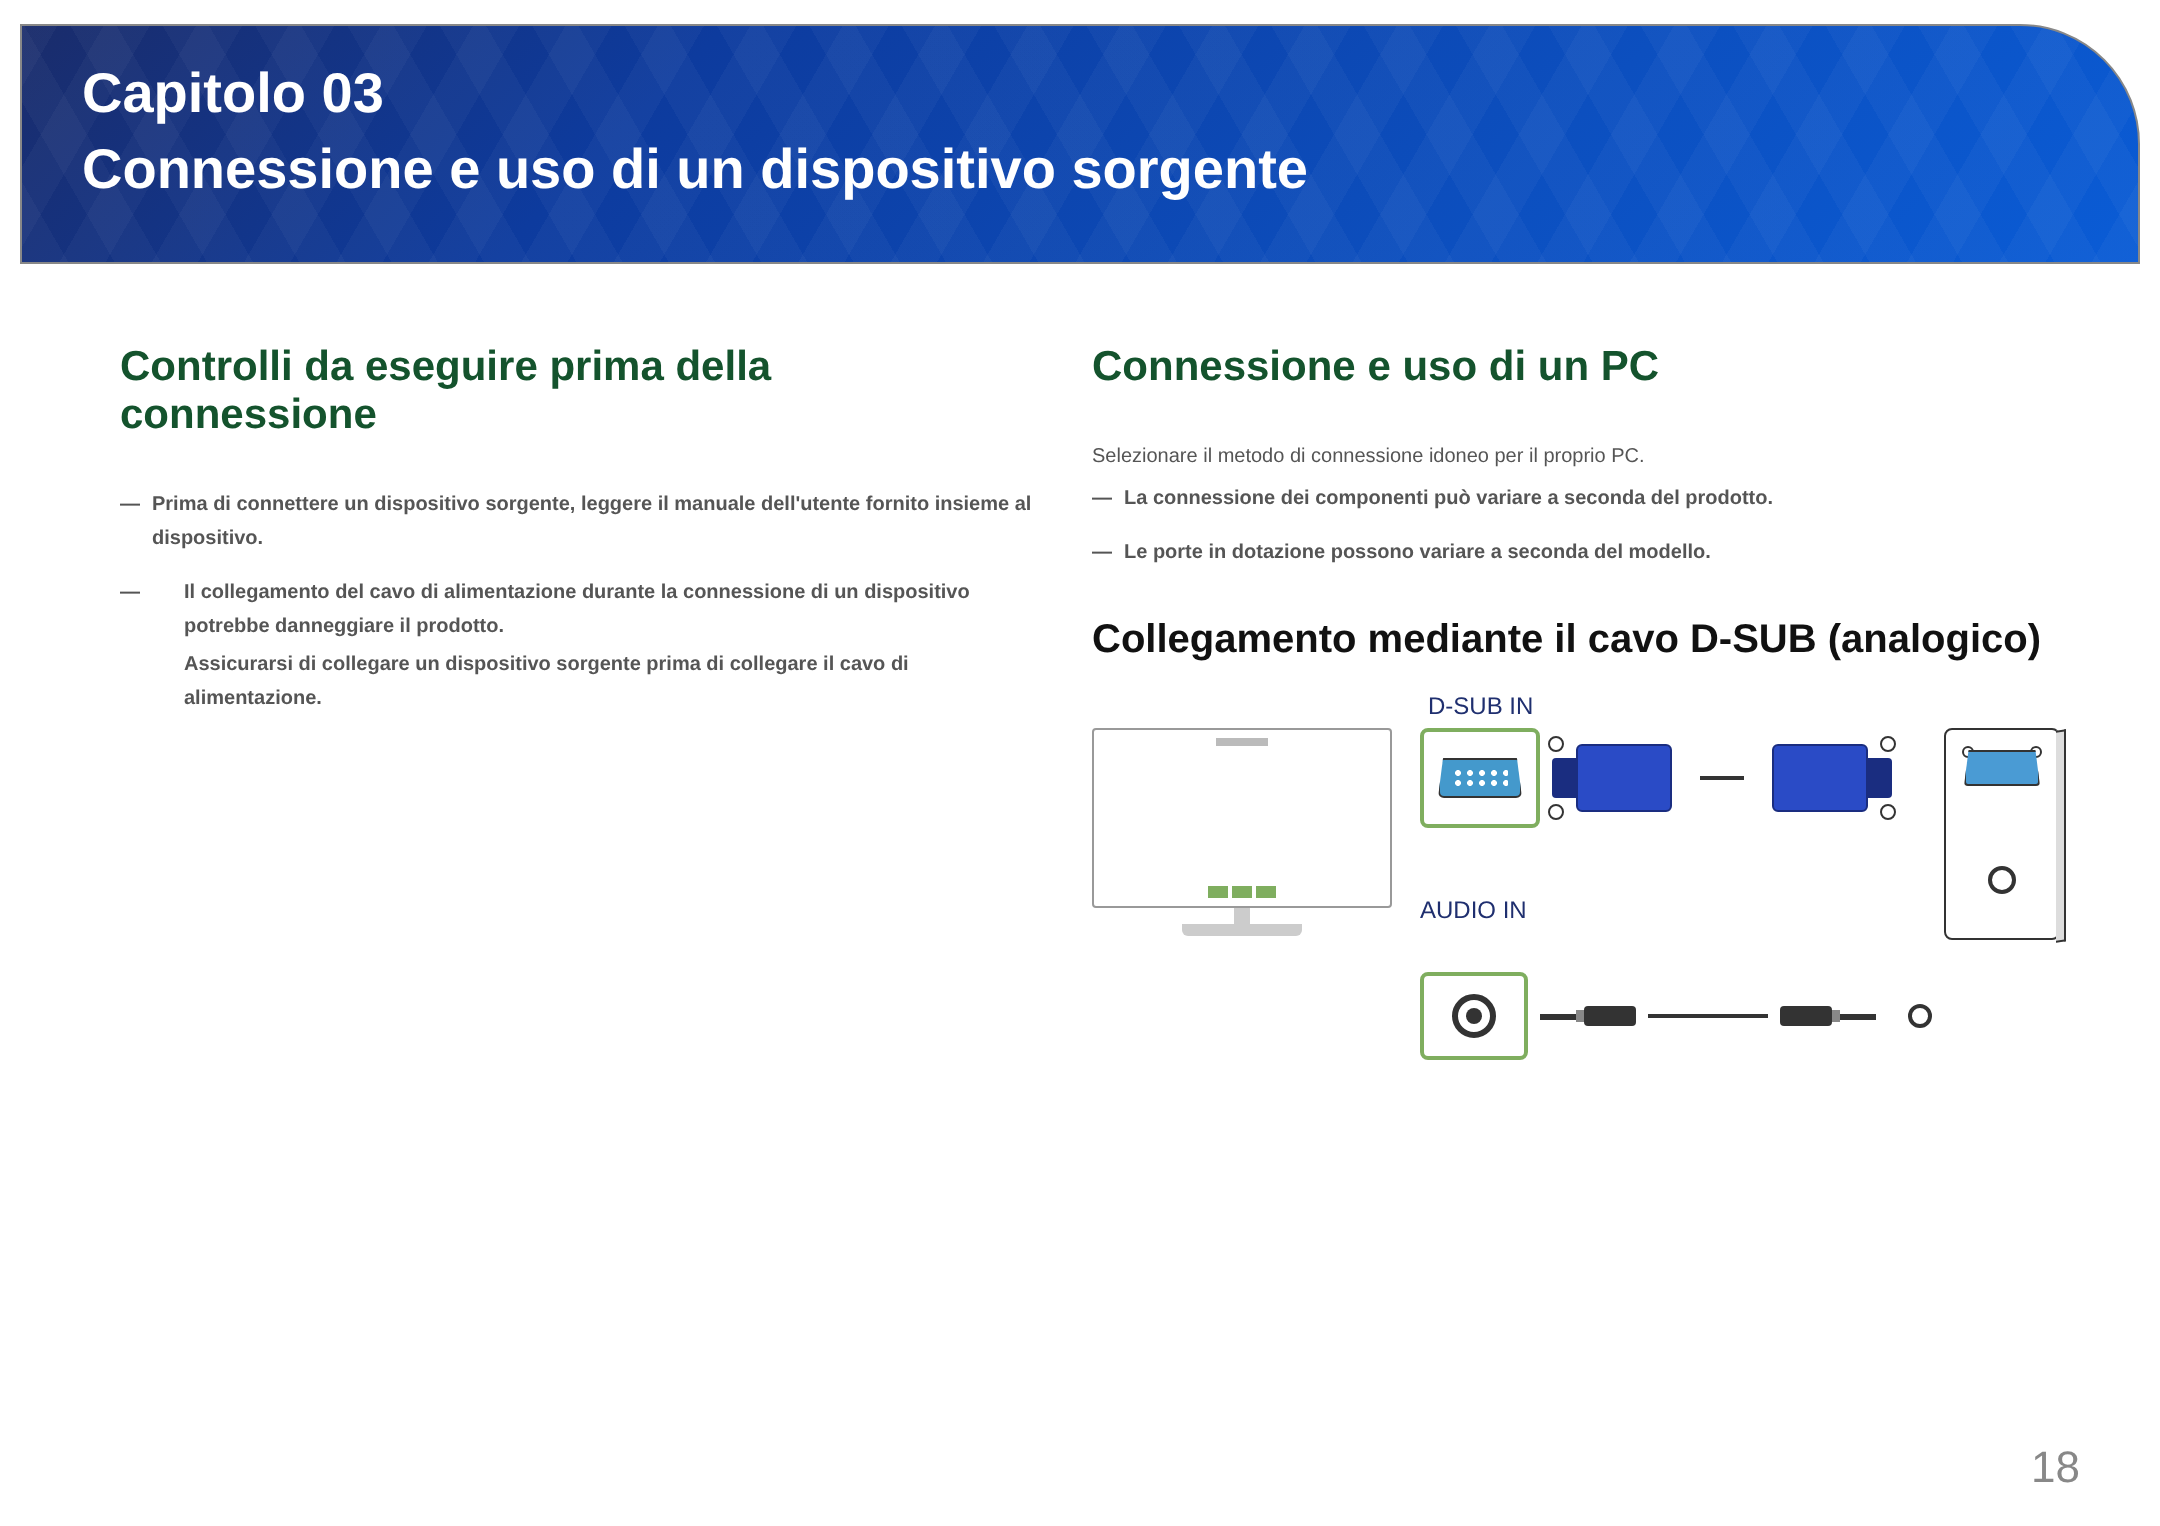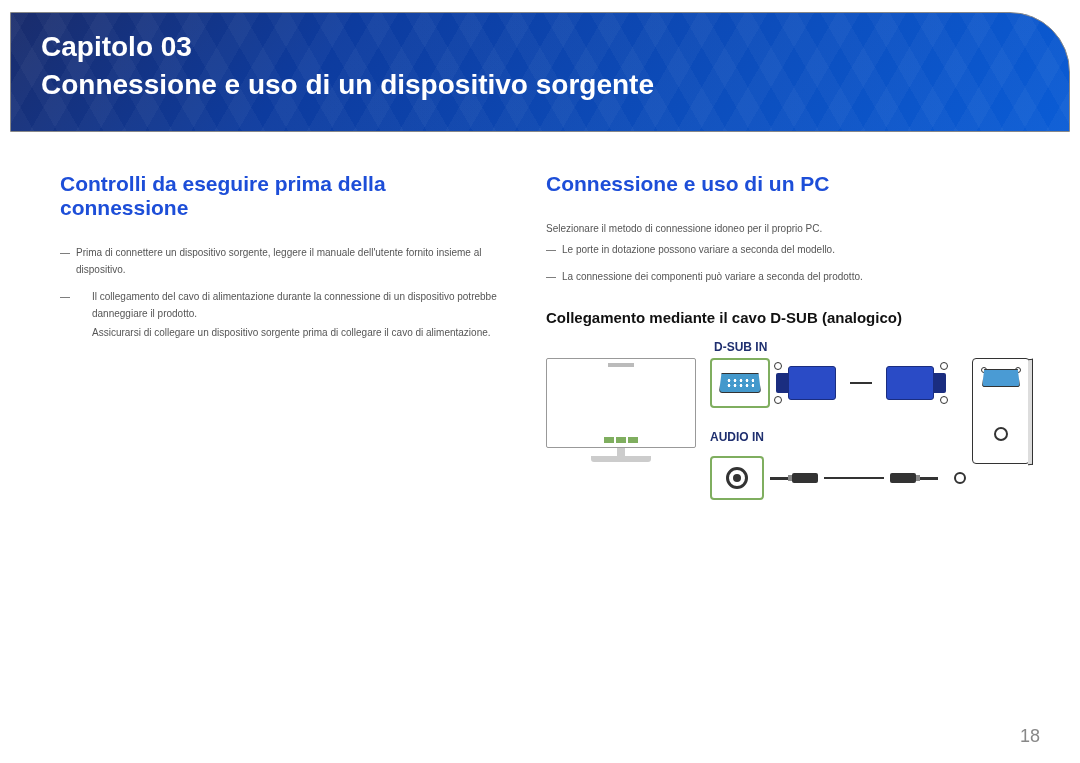--- a/index.html
+++ b/index.html
@@ -33,55 +33,56 @@
   }
   .chapter-num { color: #fff; font-size: 28px; font-weight: 600; margin-bottom: 6px; }
   .chapter-title { color: #fff; font-size: 28px; font-weight: 600; }
   .content {
     display: flex;
     padding: 40px 50px 0 60px;
     gap: 30px;
   }
   .col { flex: 1; }
   .section-heading {
-    color: #1d4ed8;
+    color: #14532d;
     font-size: 21px;
     font-weight: 600;
     margin-bottom: 24px;
   }
   .sub-heading {
     color: #111;
-    font-size: 15px;
+    font-size: 20px;
     font-weight: 700;
     margin: 24px 0 14px;
   }
   .body-text {
     font-size: 10px;
     color: #555;
     line-height: 1.7;
   }
   .dash-item {
     position: relative;
     padding-left: 16px;
     margin-bottom: 10px;
+    font-weight: bold;
   }
   .dash-item::before {
     content: "―";
     position: absolute;
     left: 0;
     top: 0;
     color: #555;
     font-size: 10px;
   }
   .dash-sub { padding-left: 16px; margin-top: 2px; }
   .diagram-area { margin-top: 10px; }
   .port-label {
     color: #1f2f6f;
     font-size: 12px;
-    font-weight: 700;
+    font-weight: 400;
     margin-left: 168px;
     margin-bottom: 4px;
   }
   .diagram-row {
     display: flex;
     align-items: center;
     gap: 6px;
     margin-bottom: 14px;
   }
   
@@ -244,25 +245,25 @@
   .plug-ring{width:4px;height:6px;background:#888;}
   .audio-cable{width:60px;height:2px;background:#333;flex-shrink:0;}
   .pc-audio-target{
     width:12px;height:12px;border-radius:50%;border:2px solid #333;
     flex-shrink:0;margin-left:10px;
   }
   .page-num {
     position: absolute;
     bottom: 16px;
     right: 40px;
-    font-size: 18px;
+    font-size: 22px;
     color: #888;
   }
   .diagram-stack { display:flex; align-items:flex-start; }
-  .right-ports { display:flex;flex-direction:column;gap:8px; }
+  .right-ports { display:flex;flex-direction:column;gap:20px; }
 </style>
 </head>
 <body>
 
 <div class="header-banner">
   <div class="chapter-num">Capitolo 03</div>
   <div class="chapter-title">Connessione e uso di un dispositivo sorgente</div>
 </div>
 
 <div class="content">
@@ -276,22 +277,22 @@
         <div class="dash-sub">Il collegamento del cavo di alimentazione durante la connessione di un dispositivo potrebbe danneggiare il prodotto.</div>
         <div class="dash-sub">Assicurarsi di collegare un dispositivo sorgente prima di collegare il cavo di alimentazione.</div>
       </div>
     </div>
   </div>
 
   <div class="col">
     <h2 class="section-heading">Connessione e uso di un PC</h2>
     <div class="body-text">
       <div style="margin-bottom:4px;">Selezionare il metodo di connessione idoneo per il proprio PC.</div>
+      <div class="dash-item">La connessione dei componenti può variare a seconda del prodotto.</div>
       <div class="dash-item">Le porte in dotazione possono variare a seconda del modello.</div>
-      <div class="dash-item">La connessione dei componenti può variare a seconda del prodotto.</div>
     </div>
     <h3 class="sub-heading">Collegamento mediante il cavo D-SUB (analogico)</h3>
 
     <div class="diagram-area">
       <div class="port-label">D-SUB IN</div>
 
       <div class="diagram-stack">
 
         <div class="monitor">
           <div class="monitor-screen">

